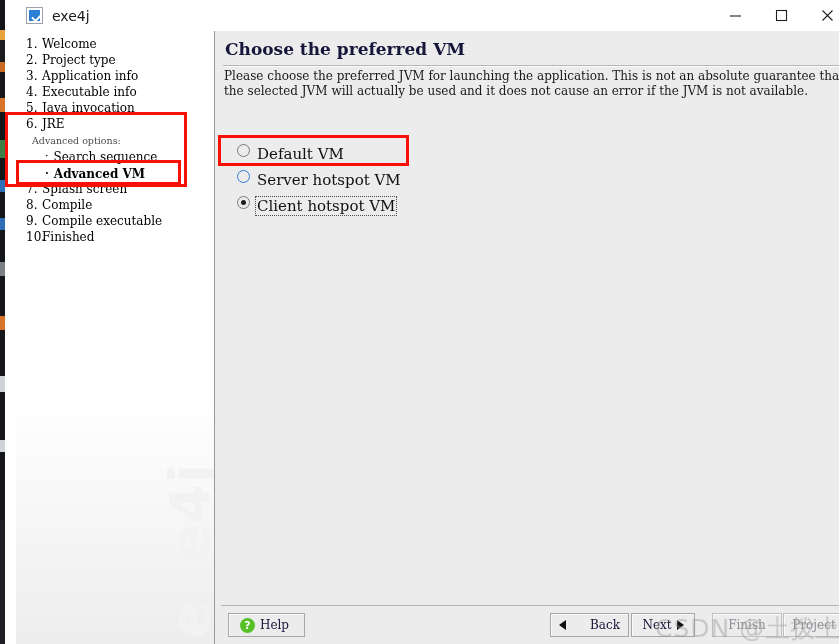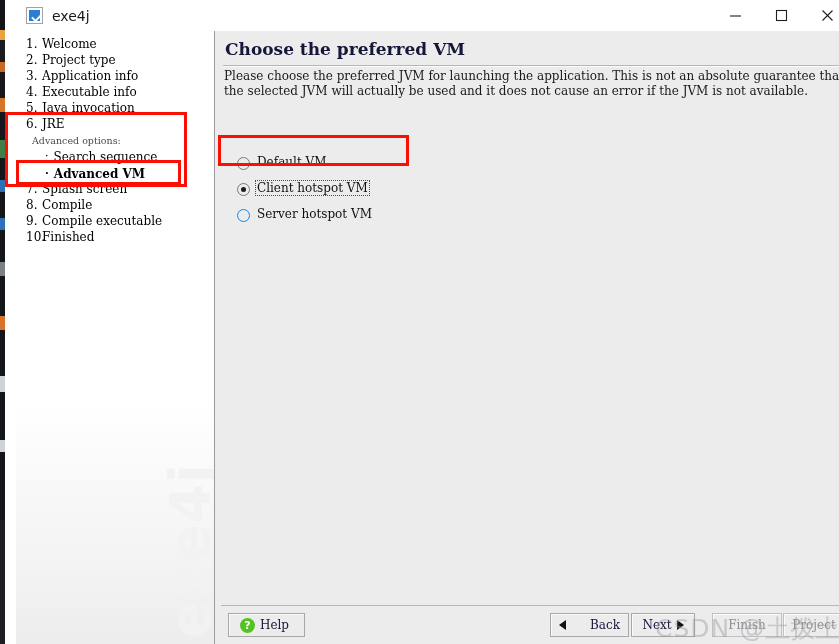--- a/index.html
+++ b/index.html
@@ -229,24 +229,24 @@
     color: #191919;
     line-height: 15px;
   }
   #radio-group {
     position: absolute;
     left: 22px; top: 113px;
     width: 400px;
   }
   .radio-row {
     display: flex;
-    align-items: flex-end;
+    align-items: flex-start;
     height: 26px;
     font-family: "DejaVu Serif", serif;
-    font-size: 12px;
+    font-size: 15px;
     color: #101010;
   }
   .radio-mark {
     width: 13px; height: 13px;
     border-radius: 50%;
     border: 1.4px solid #7a7a7a;
     box-sizing: border-box;
     background: #ececec;
     margin-right: 5px;
     position: relative;
@@ -457,27 +457,27 @@
       <div id="panel-desc">Please choose the preferred JVM for launching the application. This is not an absolute guarantee that the selected JVM will actually be used and it does not cause an error if the JVM is not available.</div>
 
       <div id="radio-group">
 
         <div class="radio-row">
           <span class="radio-mark"></span>
           <span class="radio-label">Default VM</span>
         </div>
 
         <div class="radio-row">
+          <span class="radio-mark hover"></span>
+          <span class="radio-label">Server hotspot VM</span>
+        </div>
+
+        <div class="radio-row">
           <span class="radio-mark checked"></span>
           <span class="radio-label focused">Client hotspot VM</span>
-        </div>
-
-        <div class="radio-row">
-          <span class="radio-mark hover"></span>
-          <span class="radio-label">Server hotspot VM</span>
         </div>
 
       </div>
     </div>
 
   </div>
 
   <div id="button-bar">
     <div id="bar-rule"></div>
 

